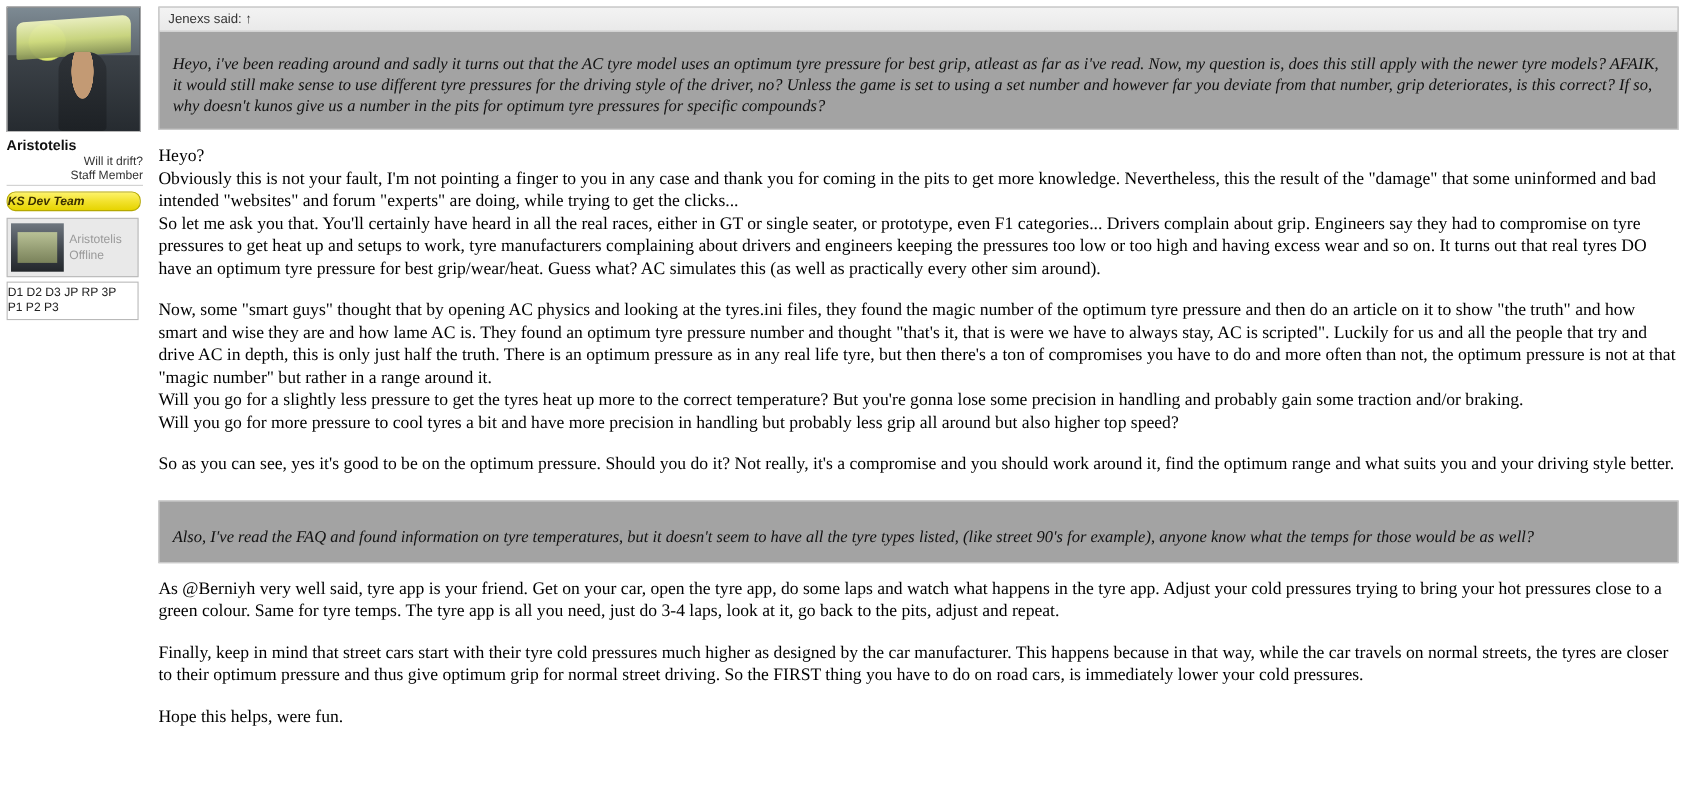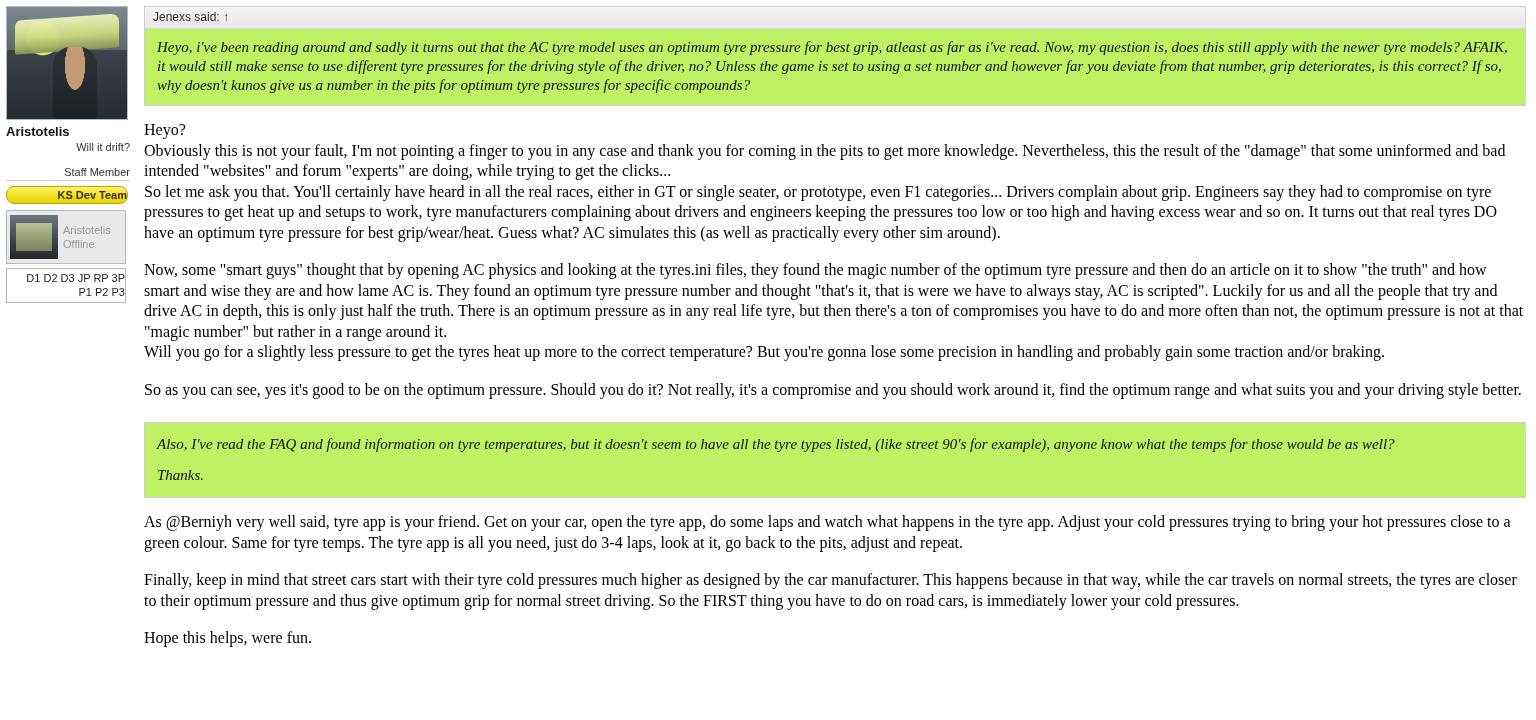--- a/index.html
+++ b/index.html
@@ -70,39 +70,40 @@
     color: #111;
     line-height: 16px;
   }
   .usertitle {
     font-size: 11px;
     color: #333;
     line-height: 14px;
     text-align: right;
   }
   .rank-line {
-    margin-top: 12px;
+    margin-top: 0;
     text-align: right;
     font-size: 11px;
     color: #333;
     border-bottom: 1px solid #cfcfcf;
     padding-bottom: 2px;
   }
   .banner {
     margin-top: 5px;
     width: 120px;
     height: 16px;
     line-height: 16px;
-    text-align: right;
+    text-align: left;
     font-size: 11px;
     font-weight: bold;
     color: #3a2f00;
     background: linear-gradient(180deg,#fdf36a 0%, #f2e22e 50%, #e6d400 100%);
     border: 1px solid #b5a800;
     border-radius: 8px;
+    font-style: italic;
   }
   .status-box {
     margin-top: 6px;
     width: 118px;
     height: 52px;
     border: 1px solid #b9b9b9;
     background: #e9e9e9;
     display: flex;
     align-items: center;
     overflow: hidden;
@@ -128,52 +129,52 @@
     line-height: 14px;
     padding-left: 2px;
   }
   .badges {
     margin-top: 4px;
     width: 118px;
     border: 1px solid #b9b9b9;
     background: #fff;
     font-size: 11px;
     color: #222;
-    text-align: right;
+    text-align: left;
     line-height: 14px;
     padding: 2px 0 3px;
   }
 
   
   .content {
     flex: 1 1 auto;
     padding: 6px 10px 0 14px;
     min-width: 0;
   }
   .quote {
     border: 1px solid #cfcfcf;
-    background: #bef264;
+    background: #a3a3a3;
     margin: 0 0 14px 0;
   }
   .quote-head {
     font-family: "Liberation Sans", sans-serif;
     font-size: 12px;
     color: #333;
     background: linear-gradient(180deg,#f3f3f3 0%, #e9e9e9 100%);
     border-bottom: 1px solid #d7d7d7;
     padding: 3px 8px 4px;
   }
   .quote-body {
     padding: 9px 12px 10px;
     font-style: italic;
     font-size: 15px;
     line-height: 19px;
     color: #111;
   }
-  .quote-body p { margin: 0 0 12px 0; }
+  .quote-body p { margin: 12px 0 12px 0; }
   .quote-body p:last-child { margin-bottom: 0; }
 
   .quote.inner {
     margin: 22px 0 14px 0;
   }
   .quote.inner .quote-body { padding: 12px 12px 12px; font-style: italic; }
 
   .para {
     font-size: 16px;
     line-height: 20.5px;
@@ -219,29 +220,29 @@
     </div>
 
     <p class="para">Heyo?</p>
     <p class="para">Obviously this is not your fault, I'm not pointing a finger to you in any case and thank you for coming in the pits to get more knowledge. Nevertheless, this the result of the "damage" that some uninformed and bad intended "websites" and forum "experts" are doing, while trying to get the clicks...</p>
     <p class="para">So let me ask you that. You'll certainly have heard in all the real races, either in GT or single seater, or prototype, even F1 categories... Drivers complain about grip. Engineers say they had to compromise on tyre pressures to get heat up and setups to work, tyre manufacturers complaining about drivers and engineers keeping the pressures too low or too high and having excess wear and so on. It turns out that real tyres DO have an optimum tyre pressure for best grip/wear/heat. Guess what? AC simulates this (as well as practically every other sim around).</p>
 
     <div class="gap"></div>
 
     <p class="para">Now, some "smart guys" thought that by opening AC physics and looking at the tyres.ini files, they found the magic number of the optimum tyre pressure and then do an article on it to show "the truth" and how smart and wise they are and how lame AC is. They found an optimum tyre pressure number and thought "that's it, that is were we have to always stay, AC is scripted". Luckily for us and all the people that try and drive AC in depth, this is only just half the truth. There is an optimum pressure as in any real life tyre, but then there's a ton of compromises you have to do and more often than not, the optimum pressure is not at that "magic number" but rather in a range around it.</p>
     <p class="para">Will you go for a slightly less pressure to get the tyres heat up more to the correct temperature? But you're gonna lose some precision in handling and probably gain some traction and/or braking.</p>
+    <p class="para">Will you go for more pressure to cool tyres a bit and have more precision in handling but probably less grip all around but also higher top speed?</p>
 
     <div class="gap"></div>
 
     <p class="para">So as you can see, yes it's good to be on the optimum pressure. Should you do it? Not really, it's a compromise and you should work around it, find the optimum range and what suits you and your driving style better.</p>
 
     <div class="quote inner">
       <div class="quote-body">
         <p>Also, I've read the FAQ and found information on tyre temperatures, but it doesn't seem to have all the tyre types listed, (like street 90's for example), anyone know what the temps for those would be as well?</p>
-        <p>Thanks.</p>
       </div>
     </div>
 
     <p class="para">As @Berniyh very well said, tyre app is your friend. Get on your car, open the tyre app, do some laps and watch what happens in the tyre app. Adjust your cold pressures trying to bring your hot pressures close to a green colour. Same for tyre temps. The tyre app is all you need, just do 3-4 laps, look at it, go back to the pits, adjust and repeat.</p>
 
     <div class="gap"></div>
 
     <p class="para">Finally, keep in mind that street cars start with their tyre cold pressures much higher as designed by the car manufacturer. This happens because in that way, while the car travels on normal streets, the tyres are closer to their optimum pressure and thus give optimum grip for normal street driving. So the FIRST thing you have to do on road cars, is immediately lower your cold pressures.</p>
 
     <div class="gap"></div>

